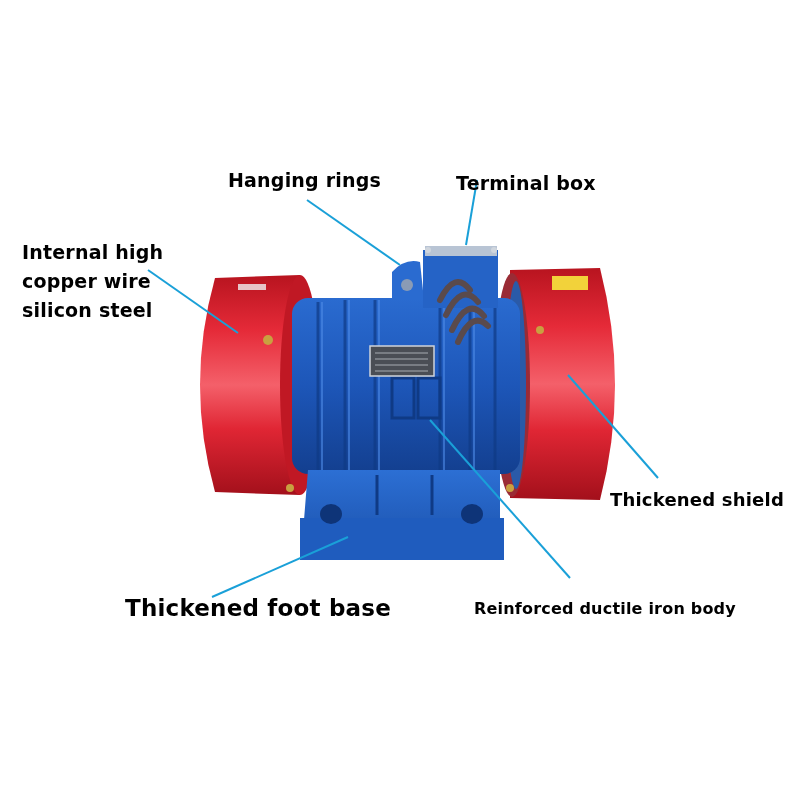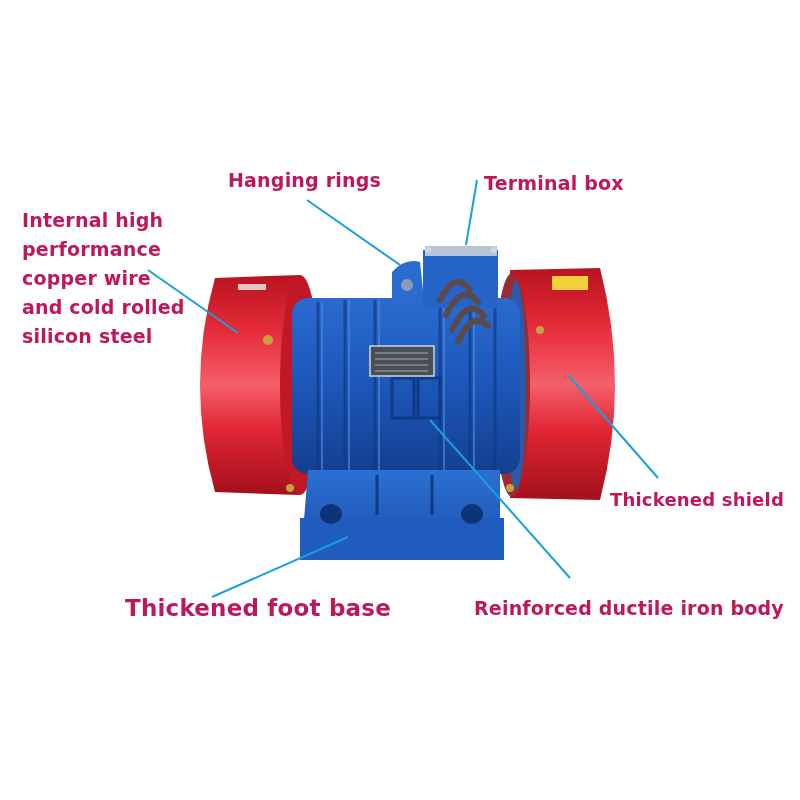--- a/index.html
+++ b/index.html
@@ -1,18 +1,18 @@
 <!DOCTYPE html>
 <html><head>
 <meta charset="utf-8">
 <style>
   html, body { margin:0; padding:0; background:#ffffff; }
   body { width:800px; height:800px; position:relative; overflow:hidden;
          font-family:"DejaVu Sans", sans-serif; }
-  .label { position:absolute; color:#be185d; font-weight:bold; font-size:19px;
+  .label { position:absolute; color:#000000; font-weight:bold; font-size:19px;
            line-height:29px; letter-spacing:0.2px; white-space:nowrap; }
   svg.art { position:absolute; left:0; top:0; }
 </style>
 </head>
 <body>
 
 <svg class="art" width="800" height="800" viewBox="0 0 800 800">
   <defs>
     <linearGradient id="redL" x1="0" y1="0" x2="0" y2="1">
       <stop offset="0" stop-color="#b8141f"></stop>
@@ -112,25 +112,23 @@
     <line x1="307" y1="200" x2="400" y2="265"></line>
     <line x1="477" y1="180" x2="466" y2="245"></line>
     <line x1="148" y1="270" x2="238" y2="333"></line>
     <line x1="568" y1="375" x2="658" y2="478"></line>
     <line x1="212" y1="597" x2="348" y2="537"></line>
     <line x1="430" y1="420" x2="570" y2="578"></line>
   </g>
 </svg>
 
 <div class="label" style="left:228px; top:166px;">Hanging rings</div>
-<div class="label" style="left:484px; top:169px;">Terminal box</div>
+<div class="label" style="left:456px; top:169px;">Terminal box</div>
 
 <div style="position:absolute; left:22px; top:206px;">
-  <div class="label" style="position:static;">Internal high</div>
-  <div class="label" style="position:static;">performance</div>
+  <div class="label" style="position:static;margin-top:32px;">Internal high</div>
   <div class="label" style="position:static;">copper wire</div>
-  <div class="label" style="position:static;">and cold rolled</div>
   <div class="label" style="position:static;">silicon steel</div>
 </div>
 
 <div class="label" style="left:610px; top:485px; font-size:18px;">Thickened shield</div>
 <div class="label" style="left:125px; top:594px; font-size:23px;">Thickened foot base</div>
-<div class="label" style="left:474px; top:594px; font-size:19px;">Reinforced ductile iron body</div>
+<div class="label" style="left:474px; top:594px; font-size:16px;">Reinforced ductile iron body</div>
 
 </body></html>

